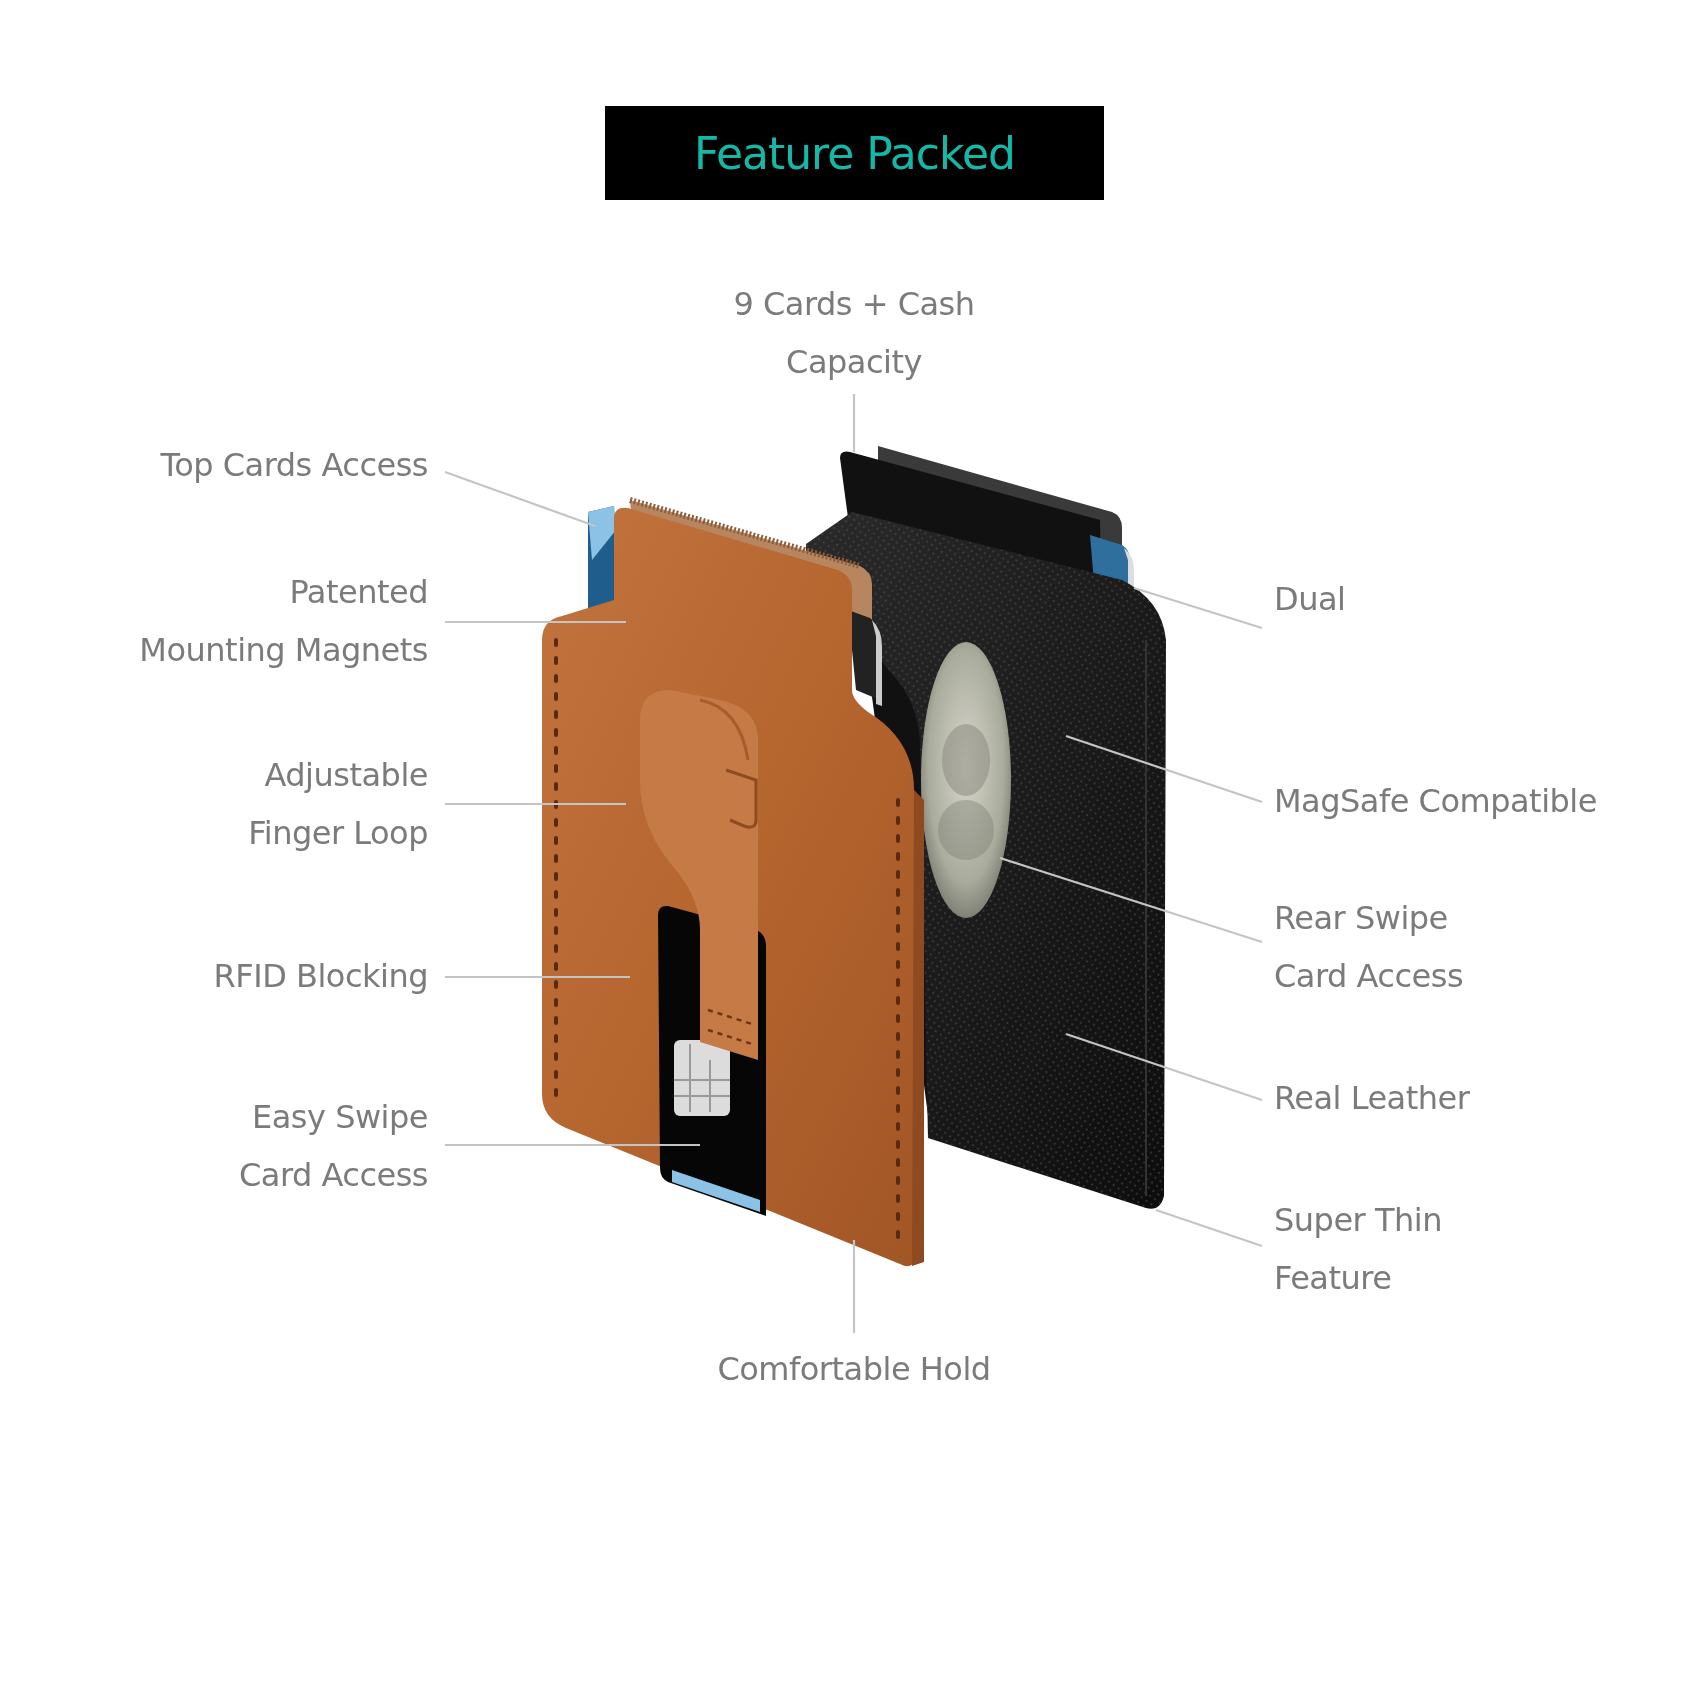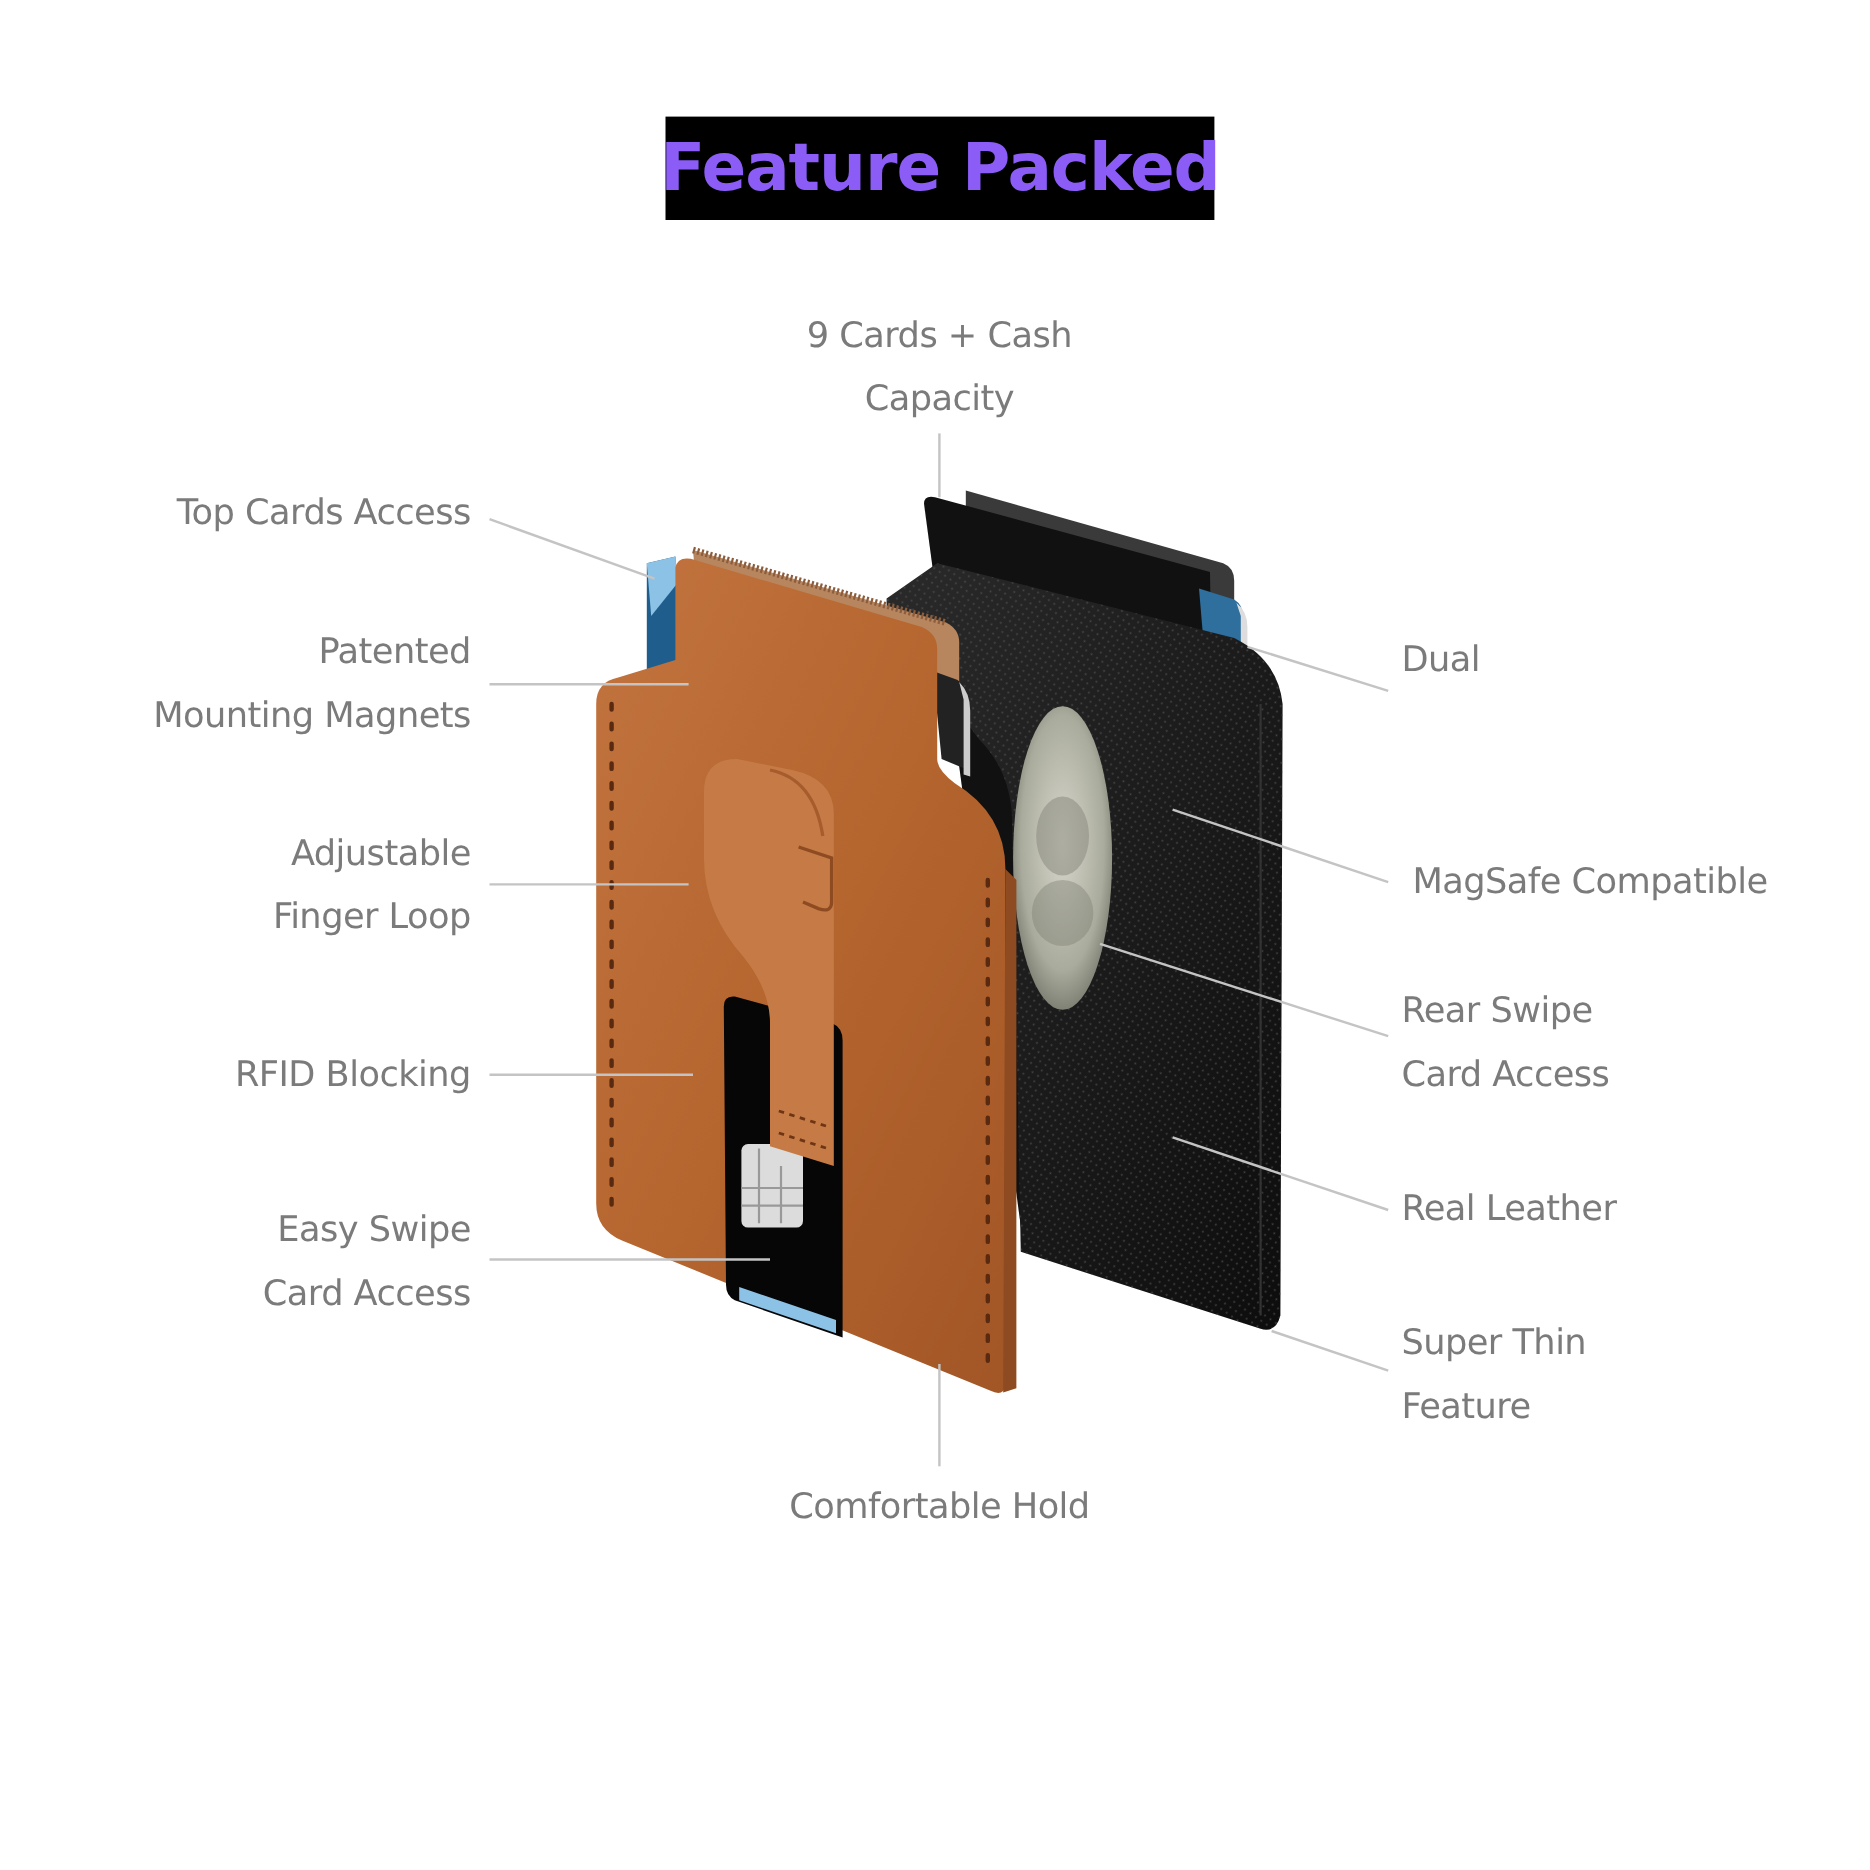--- a/index.html
+++ b/index.html
@@ -1,18 +1,18 @@
 <!DOCTYPE html>
 <html><head>
 <meta charset="utf-8">
 <style>
   html,body{margin:0;padding:0;background:#ffffff;}
   body{width:1700px;height:1700px;position:relative;overflow:hidden;font-family:"DejaVu Sans","Liberation Sans",sans-serif;}
   .title-box{position:absolute;left:605px;top:106px;width:499px;height:94px;background:#000;display:flex;align-items:center;justify-content:center;}
-  .title-text{color:#8b5cf6;font-family:"DejaVu Sans",sans-serif;font-weight:bold;font-size:60px;letter-spacing:-1px;white-space:nowrap;}
+  .title-text{color:#14b8a6;font-family:"DejaVu Sans",sans-serif;font-weight:normal;font-size:44px;letter-spacing:-1px;white-space:nowrap;}
   .label{position:absolute;color:#7b7b7b;font-family:"DejaVu Sans",sans-serif;font-size:32px;line-height:58px;white-space:nowrap;letter-spacing:-0.5px;}
   .label.left{text-align:right;}
   .label.center{text-align:center;transform:translateX(-50%);}
   svg.overlay{position:absolute;left:0;top:0;}
 </style>
 </head>
 <body>
 
 <div class="title-box">
   <span class="title-text">Feature Packed</span>
@@ -131,21 +131,21 @@
   <div>RFID Blocking</div>
 </div>
 <div class="label left" style="right:1272px;top:1088px;">
   <div>Easy Swipe</div>
   <div>Card Access</div>
 </div>
 
 <div class="label" style="left:1274px;top:570px;">
   <div>Dual</div>
 </div>
-<div class="label" style="left:1274px;top:772px;margin-left:10px;">
+<div class="label" style="left:1274px;top:772px;">
   <div>MagSafe Compatible</div>
 </div>
 <div class="label" style="left:1274px;top:889px;">
   <div>Rear Swipe</div>
   <div>Card Access</div>
 </div>
 <div class="label" style="left:1274px;top:1069px;">
   <div>Real Leather</div>
 </div>
 <div class="label" style="left:1274px;top:1191px;">

